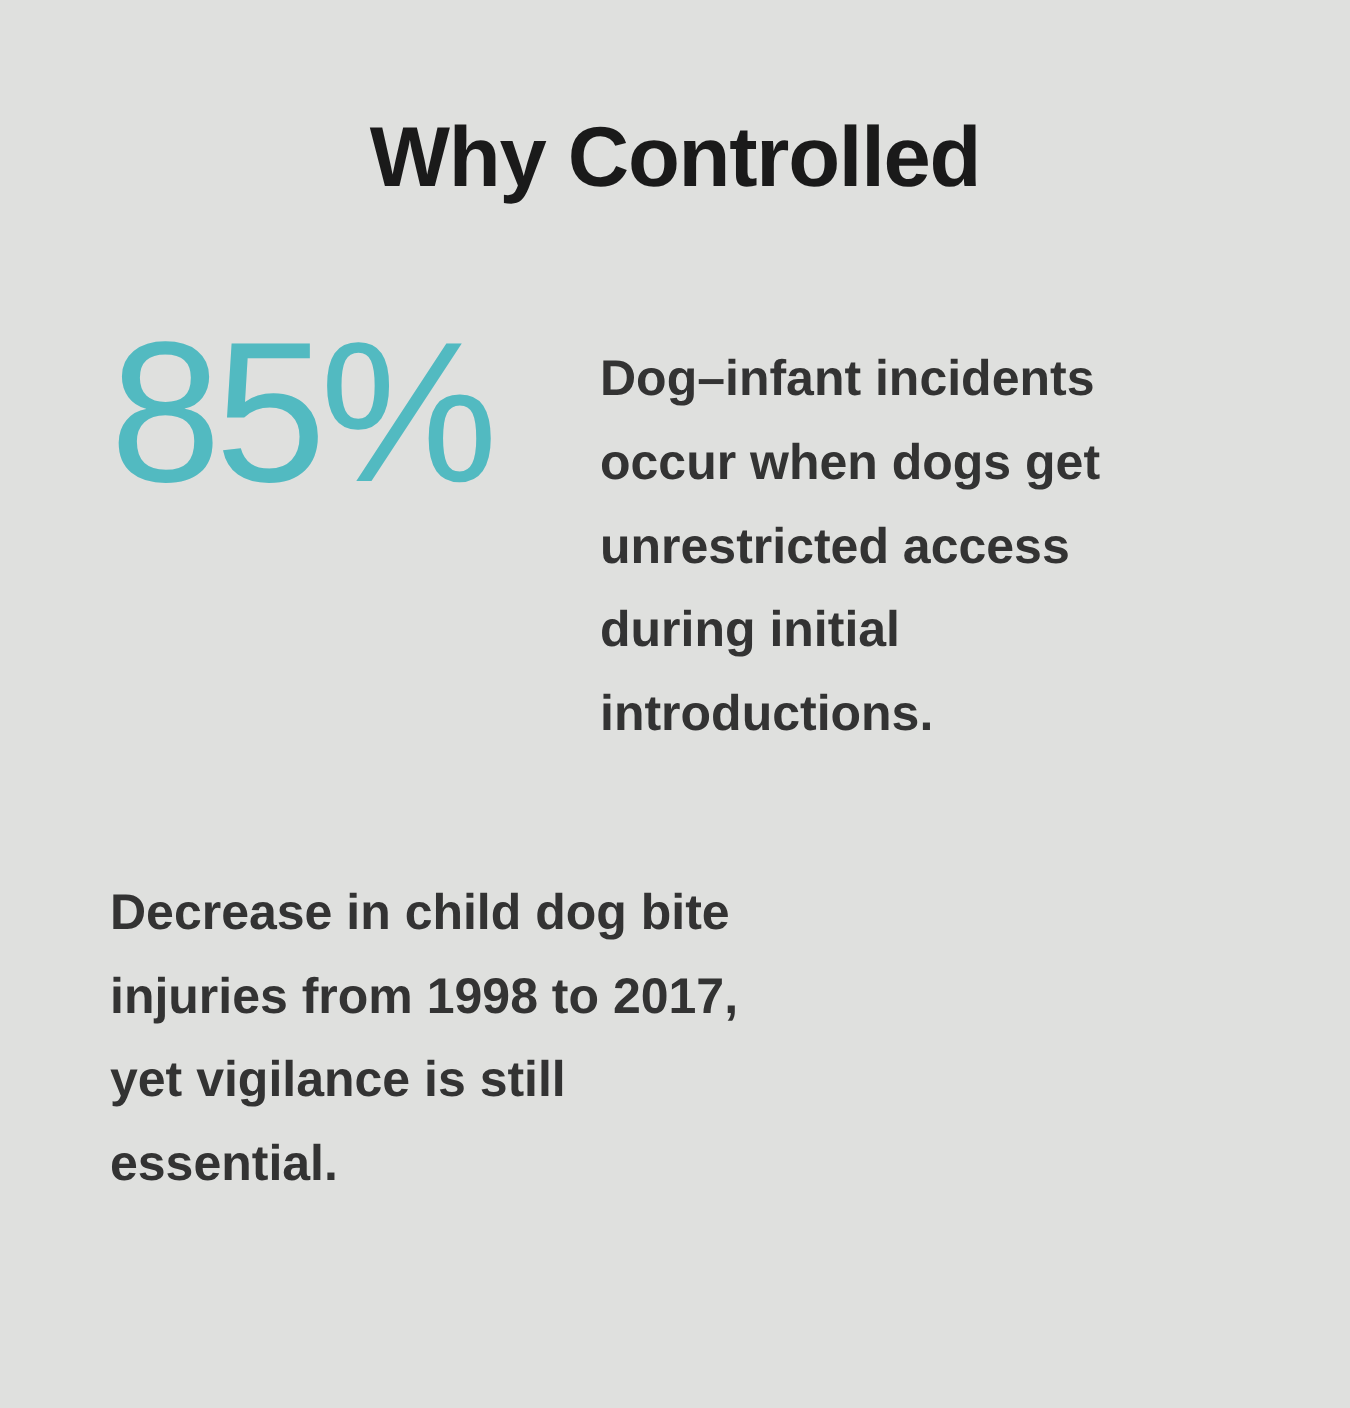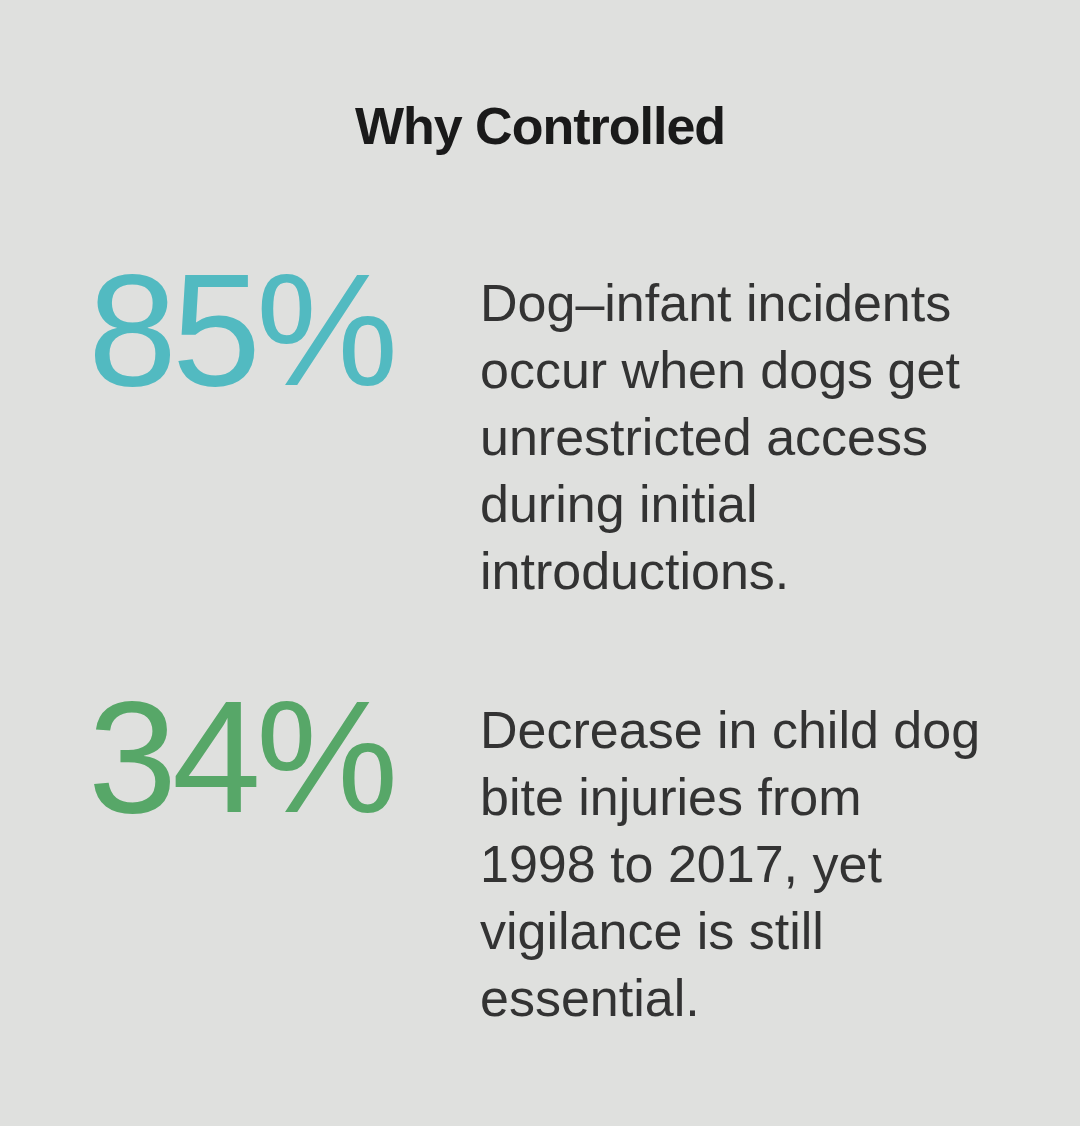--- a/index.html
+++ b/index.html
@@ -15,21 +15,21 @@
   }
   .infographic {
     width: 1080px;
     height: 1126px;
     box-sizing: border-box;
     padding-top: 78px;
   }
   .title {
     margin: 0;
     text-align: center;
-    font-size: 52px;
+    font-size: 68px;
     line-height: 97px;
     font-weight: 700;
     letter-spacing: -1px;
     color: #1a1a1a;
   }
   .stats {
     margin: 95px 0 0 88px;
     display: flex;
     flex-direction: column;
     gap: 92px;
@@ -43,38 +43,37 @@
     flex: 0 0 392px;
     font-size: 160px;
     line-height: 1;
     font-weight: 400;
     letter-spacing: -5px;
     margin-top: -20px;
   }
   .stat-desc {
     width: 505px;
     flex: 0 0 505px;
-    font-size: 52px;
+    font-size: 40px;
     line-height: 67px;
-    font-weight: 400;
+    font-weight: 700;
     color: #333333;
   }
 </style>
 </head>
 <body>
 
 <div class="infographic">
   <h1 class="title">
     <div>Why Controlled</div>
   </h1>
 
   <div class="stats">
     <div class="stat-row">
       <div class="stat-value" style="color: rgb(82, 186, 193);">85%</div>
       <div class="stat-desc">Dog–infant incidents occur when dogs get unrestricted access during initial introductions.</div>
     </div>
 
     <div class="stat-row">
-      <div class="stat-value" style="color: rgb(87, 167, 104);">34%</div>
       <div class="stat-desc">Decrease in child dog bite injuries from 1998 to 2017, yet vigilance is still essential.</div>
     </div>
   </div>
 </div>
 
 </body></html>

